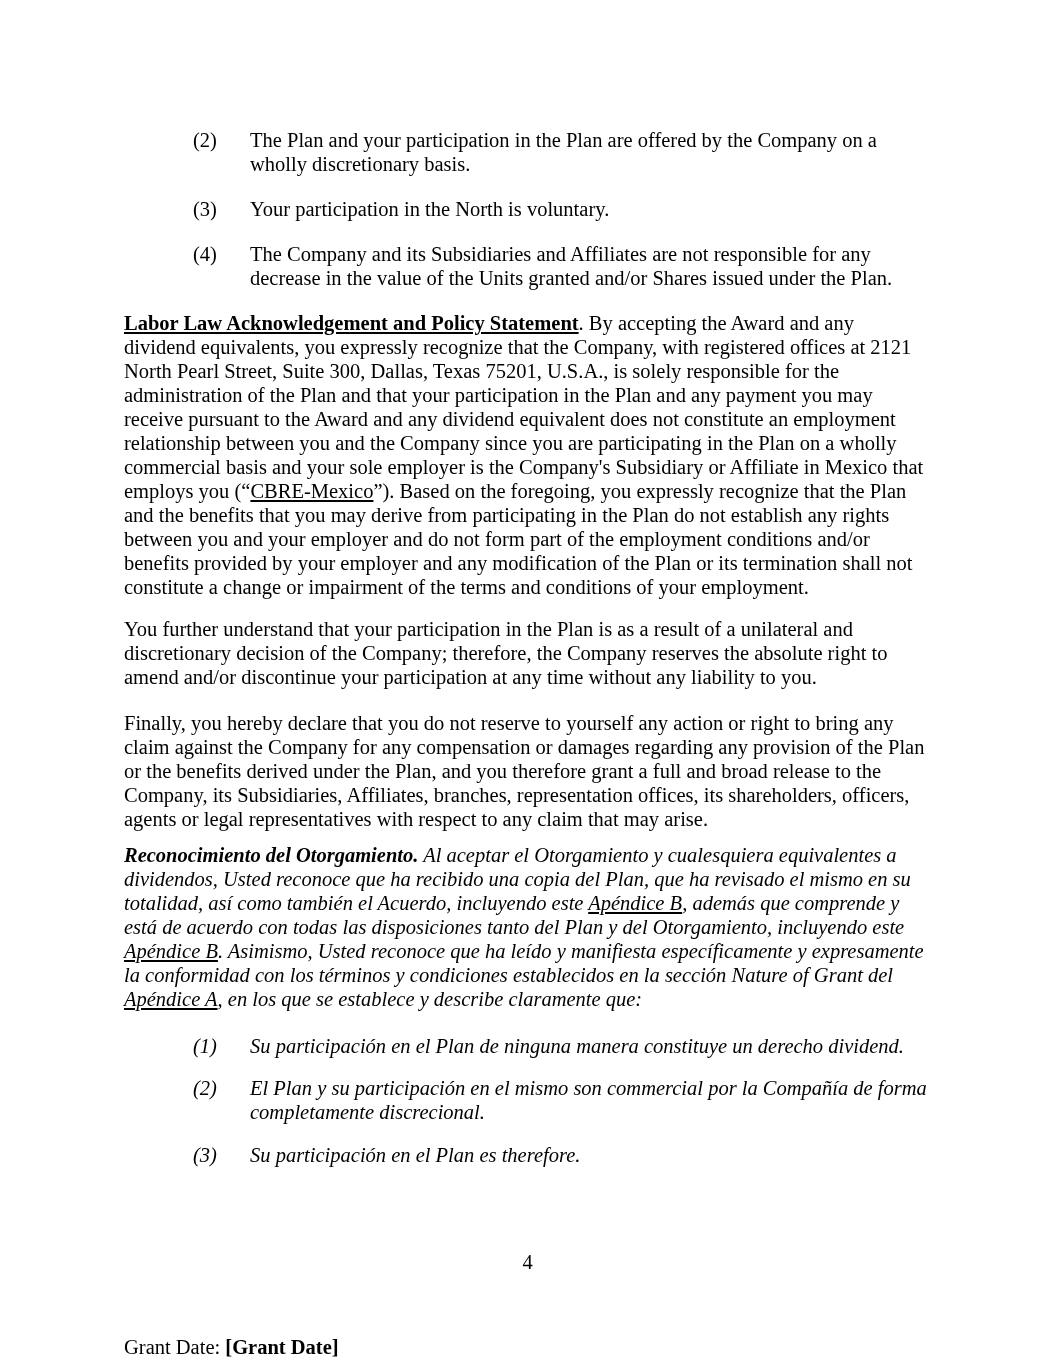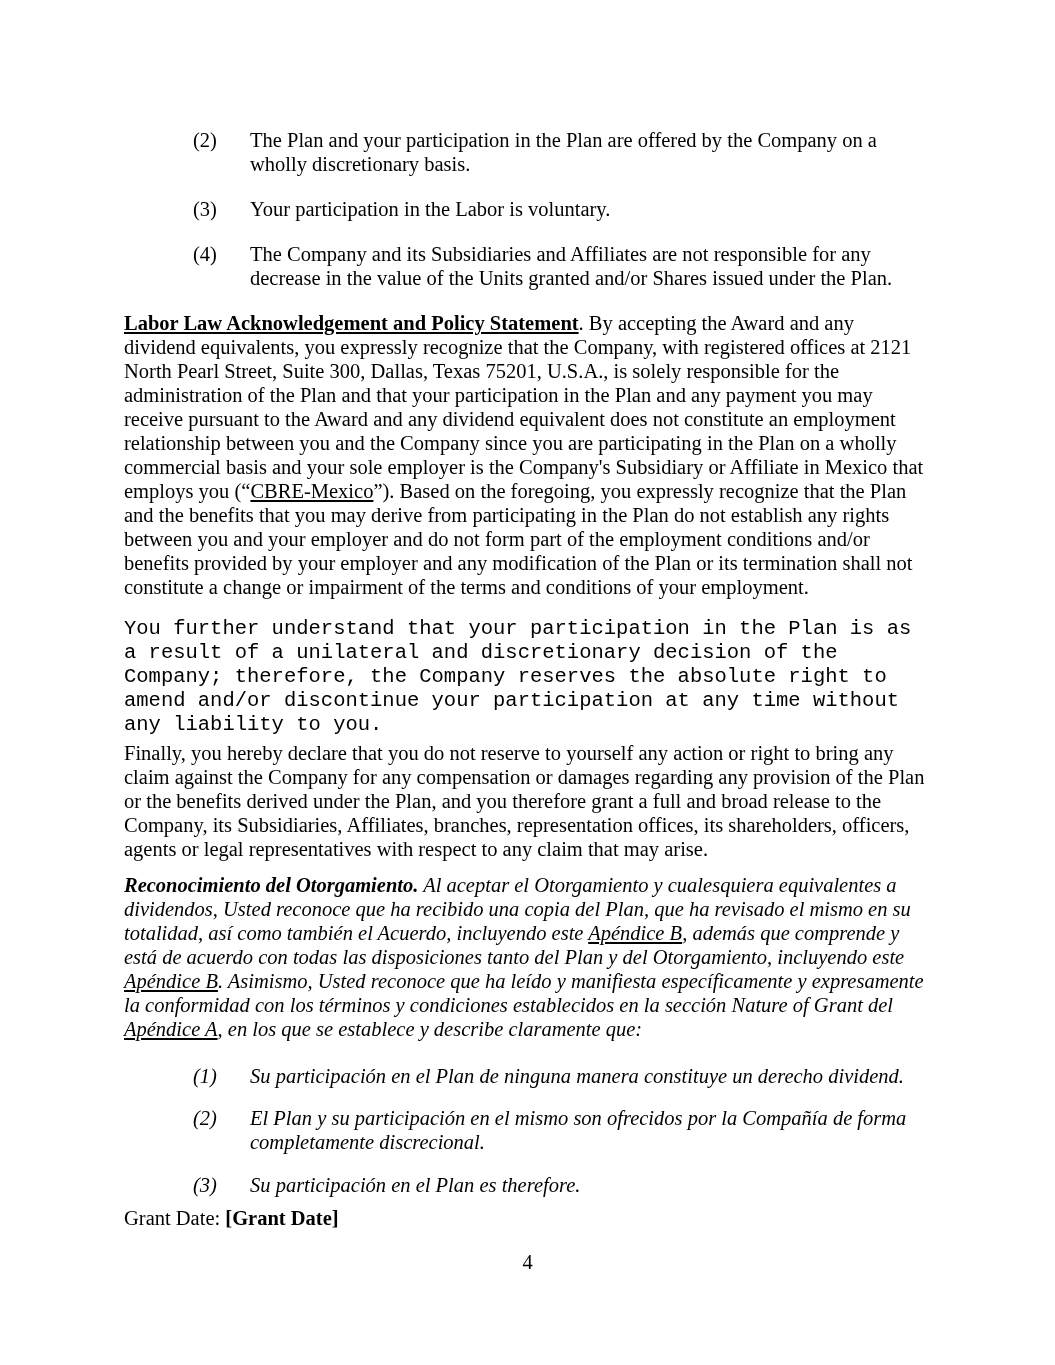--- a/index.html
+++ b/index.html
@@ -35,72 +35,72 @@
   .num-item .num {
     flex: 0 0 57px;
   }
   .num-item .txt {
     flex: 1 1 auto;
   }
   .b  { font-weight: bold; }
   .u  { text-decoration: underline; }
   .es { font-style: italic; }
   .labor-law { margin-bottom: 18px; }
-  .para-unilateral { margin-bottom: 4px; font-family: Liberation Mono, monospace; }
+  .para-unilateral { margin-bottom: 22px; }
   .para-finally { margin-bottom: 12px; }
   .es-para { margin-bottom: 23px; font-style: italic; }
   .es-item-1 { margin-bottom: 18px; }
   .es-item-2 { margin-bottom: 19px; }
   .es-item-3 { margin-bottom: 0; }
   .footer-page-num {
     position: absolute;
     top: 1250px;
     left: 0;
     width: 100%;
     text-align: center;
   }
   .footer-grant {
     position: absolute;
-    top: 1206px;
+    top: 1335px;
     left: 124px;
   }
 </style>
 </head>
 <body>
 
 <div class="page">
 
   <div class="num-item">
     <span class="num">(2)</span>
     <span class="txt">The Plan and your participation in the Plan are offered by the Company on a wholly discretionary basis.</span>
   </div>
   <div class="num-item">
     <span class="num">(3)</span>
-    <span class="txt">Your participation in the Labor is voluntary.</span>
+    <span class="txt">Your participation in the North is voluntary.</span>
   </div>
   <div class="num-item">
     <span class="num">(4)</span>
     <span class="txt">The Company and its Subsidiaries and Affiliates are not responsible for any decrease in the value of the Units granted and/or Shares issued under the Plan.</span>
   </div>
 
   <p class="labor-law"><span class="b u">Labor Law Acknowledgement and Policy Statement</span><span>.  By accepting the Award and any dividend equivalents, you expressly recognize that the Company, with registered offices at 2121 North Pearl Street, Suite 300, Dallas, Texas 75201, U.S.A., is solely responsible for the administration of the Plan and that your participation in the Plan and any payment you may receive pursuant to the Award and any dividend equivalent does not constitute an employment relationship between you and the Company since you are participating in the Plan on a wholly commercial basis and your sole employer is the Company's Subsidiary or Affiliate in Mexico that employs you (“</span><span class="u">CBRE-Mexico</span><span>”).  Based on the foregoing, you expressly recognize that the Plan and the benefits that you may derive from participating in the Plan do not establish any rights between you and your employer and do not form part of the employment conditions and/or benefits provided by your employer and any modification of the Plan or its termination shall not constitute a change or impairment of the terms and conditions of your employment.</span></p>
 
   <p class="para-unilateral">You further understand that your participation in the Plan is as a result of a unilateral and discretionary decision of the Company; therefore, the Company reserves the absolute right to amend and/or discontinue your participation at any time without any liability to you.</p>
 
   <p class="para-finally">Finally, you hereby declare that you do not reserve to yourself any action or right to bring any claim against the Company for any compensation or damages regarding any provision of the Plan or the benefits derived under the Plan, and you therefore grant a full and broad release to the Company, its Subsidiaries, Affiliates, branches, representation offices, its shareholders, officers, agents or legal representatives with respect to any claim that may arise.</p>
 
   <p class="es es-para"><span class="b">Reconocimiento del Otorgamiento.</span><span>  Al aceptar el Otorgamiento y cualesquiera equivalentes a dividendos, Usted reconoce que ha recibido una copia del Plan, que ha revisado el mismo en su totalidad, así como también el Acuerdo, incluyendo este </span><span class="u">Apéndice B</span><span>, además que comprende y está de acuerdo con todas las disposiciones tanto del Plan y del Otorgamiento, incluyendo este </span><span class="u">Apéndice B</span><span>.  Asimismo, Usted reconoce que ha leído y manifiesta específicamente y expresamente la conformidad con los términos y condiciones establecidos en la sección Nature of Grant del </span><span class="u">Apéndice A</span><span>, en los que se establece y describe claramente que:</span></p>
 
   <div class="num-item es es-item-1">
     <span class="num">(1)</span>
     <span class="txt">Su participación en el Plan de ninguna manera constituye un derecho dividend.</span>
   </div>
   <div class="num-item es es-item-2">
     <span class="num">(2)</span>
-    <span class="txt">El Plan y su participación en el mismo son ofrecidos por la Compañía de forma completamente discrecional.</span>
+    <span class="txt">El Plan y su participación en el mismo son commercial por la Compañía de forma completamente discrecional.</span>
   </div>
   <div class="num-item es es-item-3">
     <span class="num">(3)</span>
     <span class="txt">Su participación en el Plan es therefore.</span>
   </div>
 
   <div class="footer-page-num">4</div>
   <div class="footer-grant"><span>Grant Date: </span><span class="b">[Grant Date]</span></div>
 
 </div>

